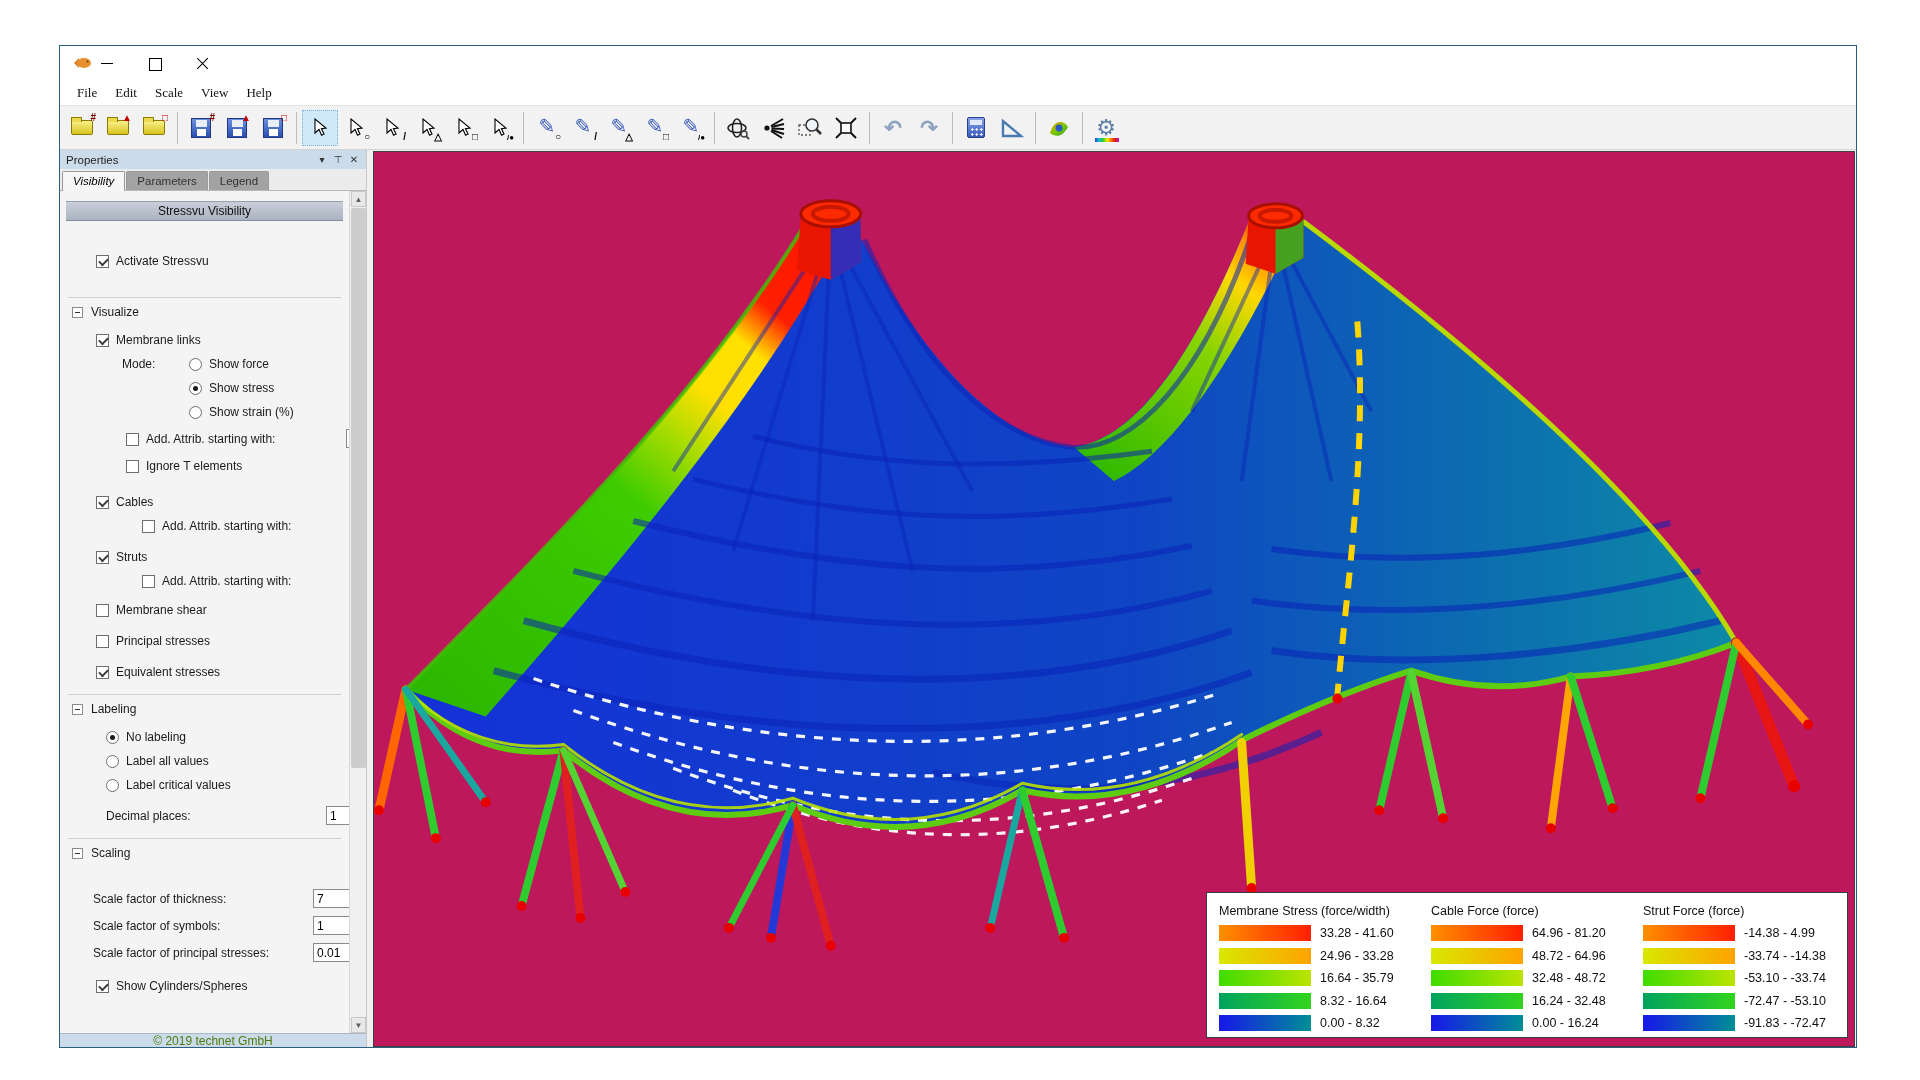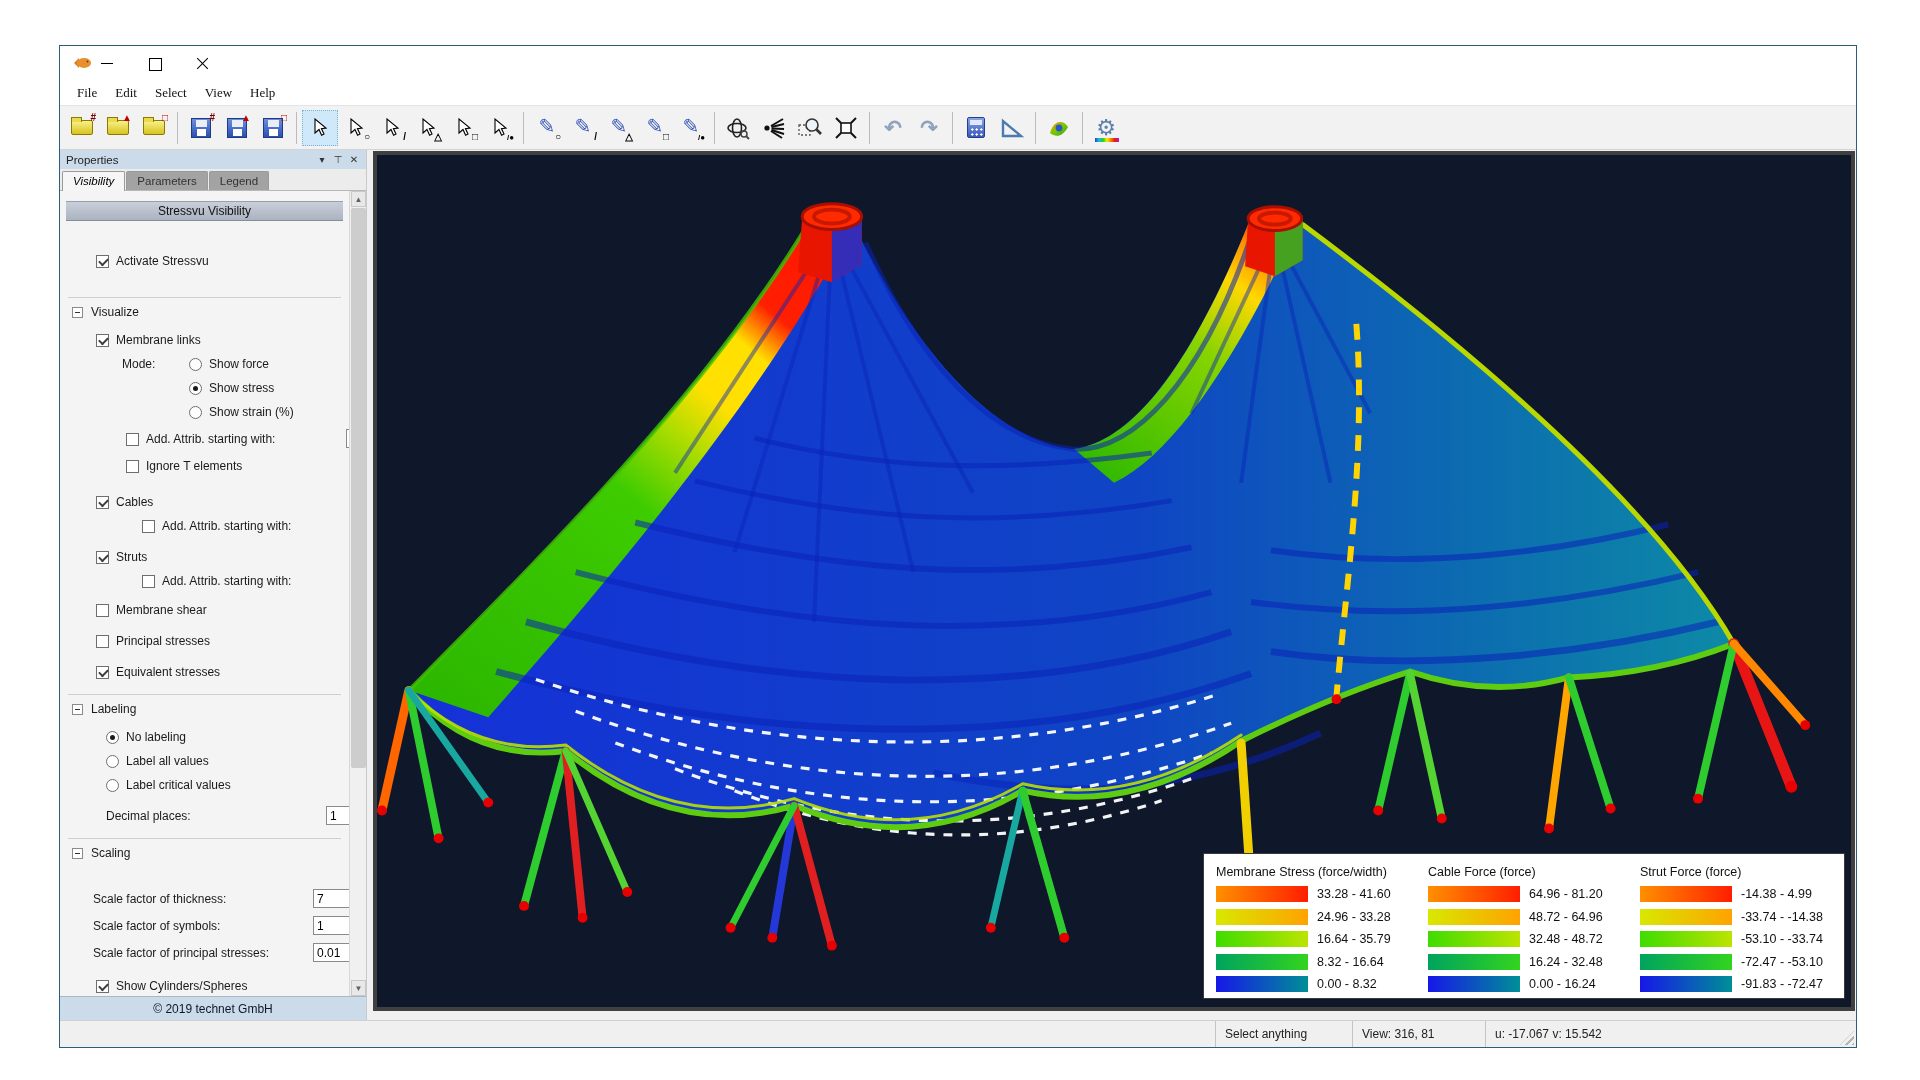--- a/index.html
+++ b/index.html
@@ -69,24 +69,24 @@
   .hr { border-top:1px solid #cfcfcf; margin:10px 2px 2px; }
   .grpbox { width:11px; height:11px; border:1px solid #8a8a8a; background:#fff; margin:0 8px 0 6px; position:relative; flex:none; }
   .grpbox::after { content:""; position:absolute; left:2px; top:4px; width:5px; height:1px; background:#333; }
   .cbx { width:13px; height:13px; border:1px solid #6e6e6e; background:#fff; margin-right:7px; position:relative; flex:none; }
   .cbx.on::after { content:""; position:absolute; left:2px; top:2px; width:7px; height:4px; border-left:2px solid #3c3c3c; border-bottom:2px solid #3c3c3c; transform:rotate(-45deg); }
   .rad { width:13px; height:13px; border:1px solid #6e6e6e; border-radius:50%; background:#fff; margin-right:7px; position:relative; flex:none; }
   .rad.on::after { content:""; position:absolute; left:3px; top:3px; width:5px; height:5px; border-radius:50%; background:#1a1a1a; }
   .tbox { position:absolute; left:220px; top:2px; width:46px; height:19px; border:1px solid #8a8a8a; background:#fff; font-family:"Liberation Sans",sans-serif; font-size:12px; padding:0 3px; }
   .i36{ margin-left:30px; } .i56{ margin-left:56px; } .i66{ margin-left:60px; } .i82{ margin-left:76px; } .i46{ margin-left:40px; } .i33{ margin-left:27px; }
   .modelbl { width:67px; flex:none; }
-  .panel-foot { height:24px; background:#ccdbea; border-top:1px solid #aab8c6; display:flex; align-items:center; justify-content:center; font-size:12px; color:#0f172a; }
-
-  
-  .viewport { flex:1; margin:1px 1px 9px 6px; background:#0f172a; border:4px solid #404040; position:relative; overflow:hidden; }
+  .panel-foot { height:14px; background:#ccdbea; border-top:1px solid #aab8c6; display:flex; align-items:center; justify-content:center; font-size:12px; color:#4d7c0f; }
+
+  
+  .viewport { flex:1; margin:1px 1px 0 6px; background:#be185d; border:1px solid #404040; position:relative; overflow:hidden; }
   .scene { position:absolute; inset:0; }
 
   
   .legendbox { position:absolute; right:6px; bottom:8px; width:642px; height:146px; background:#fff; border:1px solid #3a3a3a; }
   .lcol { position:absolute; top:6px; width:202px; }
   .lcol.c0{ left:12px; } .lcol.c1{ left:224px; } .lcol.c2{ left:436px; }
   .ltitle { font-size:12.5px; color:#111; height:23px; display:flex; align-items:center; white-space:nowrap; }
   .lrow { display:flex; align-items:center; height:22.5px; }
   .lswatch { width:92px; height:16px; flex:none; }
   .lval { margin-left:9px; font-size:12.5px; white-space:nowrap; }
@@ -113,21 +113,21 @@
     <div class="wctl">
       <div class="wc wc-min"></div>
       <div class="wc wc-max"></div>
       <div class="wc wc-close"></div>
     </div>
   </div>
 
   <div class="menubar">
     <div class="menu-item">File</div>
     <div class="menu-item">Edit</div>
-    <div class="menu-item">Select</div>
+    <div class="menu-item">Scale</div>
     <div class="menu-item">View</div>
     <div class="menu-item">Help</div>
   </div>
 
   <div class="toolbar">
     <div class="tbtn">
         <span class="ic-folder"></span>
         <span class="ovl tr" style="color:#7a0000">#</span>
       </div>
     <div class="tbtn">
@@ -636,23 +636,14 @@
             </div>
           <div class="lrow">
               <span class="lswatch" style="background: linear-gradient(to right, rgb(23, 23, 232), rgb(0, 143, 150));"></span>
               <span class="lval">-91.83 - -72.47</span>
             </div>
         </div>
       </div>
     </div>
   </div>
 
-  <div class="statusbar">
-    <div class="scell fill"></div>
-    <div class="scell c1">Select anything</div>
-    <div class="scell c2">View: 316, 81</div>
-    <div class="scell c3">
-      <span>u: -17.067 v: 15.542</span>
-      <span class="grip"></span>
-    </div>
-  </div>
 
 </div>
 
 </body></html>

